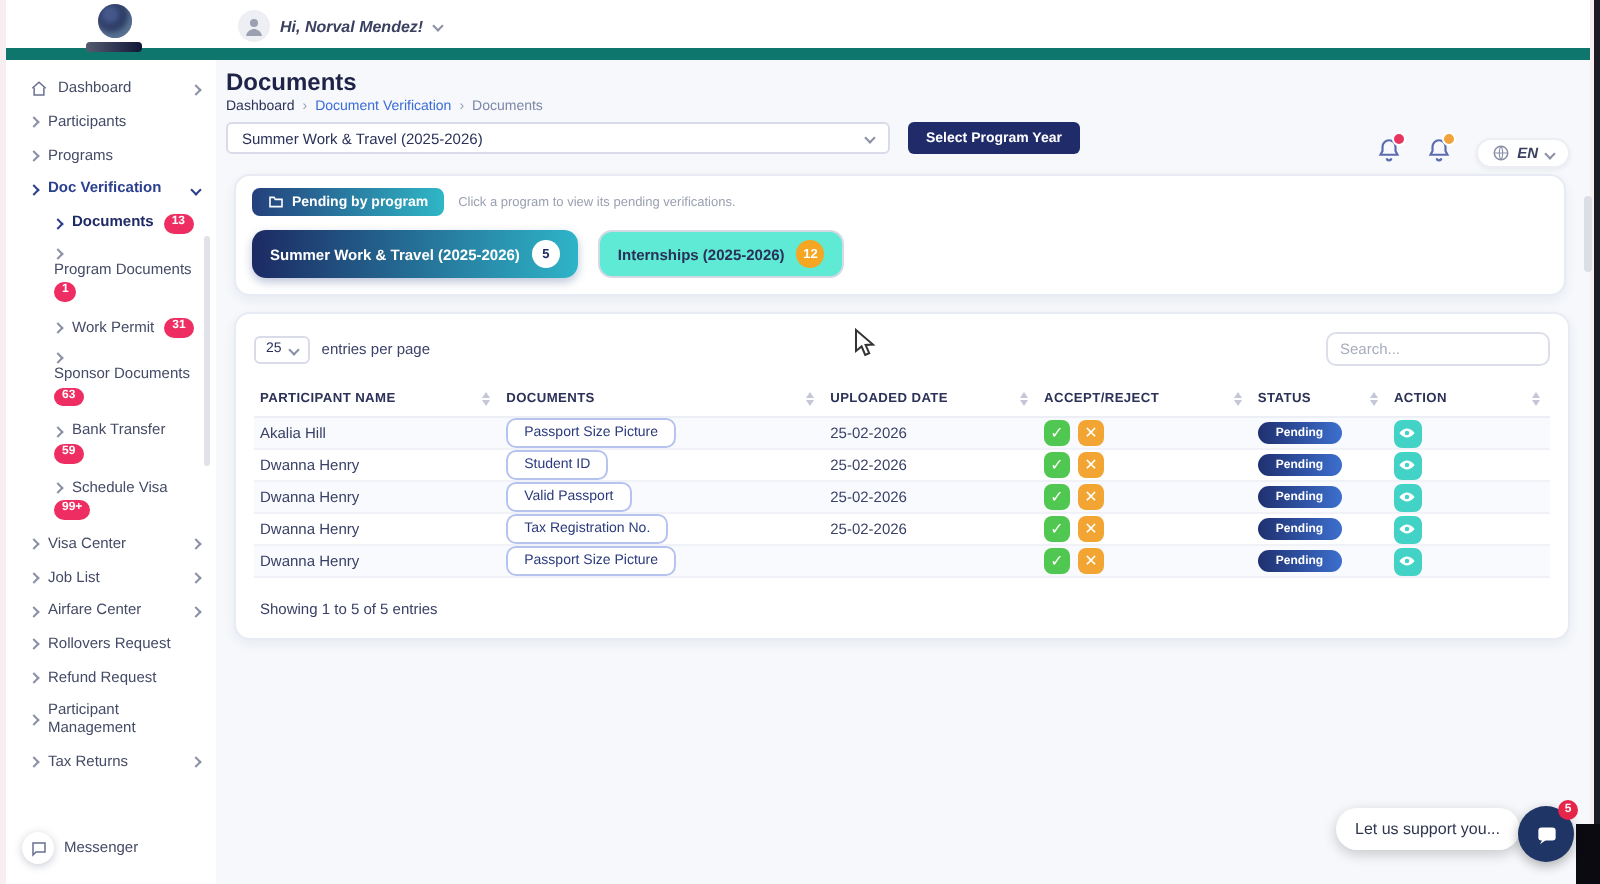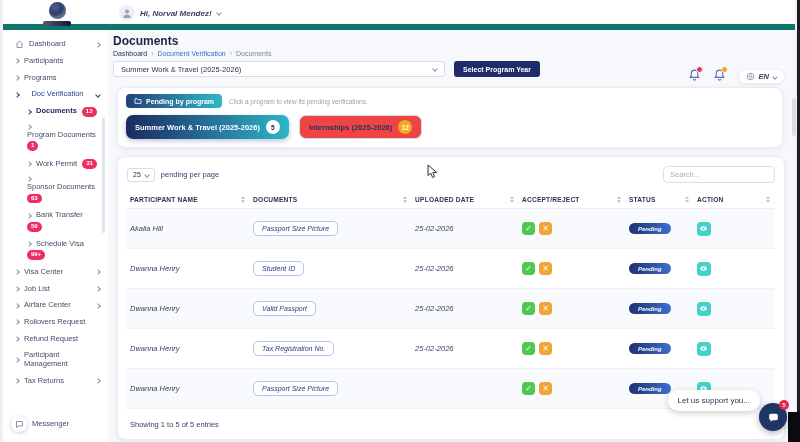--- a/index.html
+++ b/index.html
@@ -31,21 +31,21 @@
   
   .sidebar { position:absolute; left:0; top:30px; bottom:0; width:105px; background:#fff; padding:6px 0 6px 0; display:flex; flex-direction:column; z-index:5; }
   .sitem { display:flex; align-items:center; gap:5px; padding:4px 8px 4px 12px; font-size:7.5px; color:#454b66; cursor:pointer; line-height:1.15; }
   .sitem .lbl { flex:1 1 auto; }
   .sitem.l2 { padding-left:24px; flex-wrap:wrap; row-gap:2px; }
   .sitem .mark { flex:0 0 auto; }
   .wtpill { margin:3px 4px 4px 4px; height:20px; border-radius:11px; background:linear-gradient(90deg,#1e2a66,#2db6c9); display:flex; align-items:center; gap:5px; padding:0 7px; cursor:pointer; box-shadow:0 2px 5px rgba(35,60,130,.35); }
   .wtpill .lbl { font-size:7.5px; color:#fff; font-weight:bold; flex:1; }
   .share-circ { width:13px; height:13px; border-radius:50%; background:#fff; display:flex; align-items:center; justify-content:center; }
   .rbadge { background:#ee2d62; color:#fff; border-radius:7px; font-size:6px; font-weight:bold; padding:1px 4px; line-height:1.3; }
-  .docverif .lbl { color:#2b3f8f; font-weight:normal;text-align:center; }
+  .docverif .lbl { color:#2b3f8f; font-weight:bold; }
   .docsactive .lbl { color:#1e2a66; font-weight:bold; }
   .msgr { margin-top:auto; }
   .msgr .iconcirc { width:16px; height:16px; border-radius:50%; background:#fff; box-shadow:0 1px 4px rgba(40,50,90,.25); display:flex; align-items:center; justify-content:center; }
   .side-scroll { position:absolute; left:99px; top:118px; width:3px; height:115px; border-radius:2px; background:#e0e1e9; z-index:7; }
 
   
   .main { position:absolute; left:105px; top:30px; right:0; bottom:0; background:#f6f8fb; padding:4px 9px 0 5px; overflow:hidden; }
   .pg-title { font-size:12px; font-weight:bold; color:#1e2347; }
   .crumbs { display:flex; align-items:center; gap:4px; margin-top:2px; font-size:7px; }
   .crumb { color:#2b3157; cursor:pointer; }
@@ -58,57 +58,57 @@
   .btn-navy { height:16px; background:#202c6a; color:#fff; border:none; font-size:7px; font-weight:bold; border-radius:3px; padding:0 9px; cursor:pointer; font-family:inherit; }
 
   .card { background:#fff; border:1px solid #e8ebf4; border-radius:8px; box-shadow:0 2px 6px rgba(35,50,100,.07); }
   .card1 { margin:10px 0 0 4px; width:666px; padding:6px 8px 8px 8px; }
   .pillrow { display:flex; align-items:center; gap:7px; }
   .pend-pill { display:flex; align-items:center; gap:4px; background:linear-gradient(90deg,#24407c,#2fb7c6); color:#fff; font-size:7px; font-weight:bold; border-radius:4px; padding:3px 8px; cursor:pointer; }
   .hint { font-size:6.5px; color:#9aa0b0; }
   .tabs { display:flex; gap:10px; margin-top:7px; }
   .tab { height:24px; border-radius:7px; display:flex; align-items:center; gap:6px; padding:0 9px; font-size:7.5px; font-weight:bold; cursor:pointer; }
   .tab.active { background:linear-gradient(90deg,#1c2a63,#2eb4c8); color:#fff; box-shadow:0 2px 5px rgba(35,60,130,.3); }
-  .tab.plain { background:#ef4444; border:1px solid #d4d9e6; color:#2a3058; }
+  .tab.plain { background:#5eead4; border:1px solid #d4d9e6; color:#2a3058; }
   .cnt { min-width:14px; height:14px; border-radius:7px; display:flex; align-items:center; justify-content:center; font-size:6.5px; font-weight:bold; padding:0 3px; }
   .cnt.white { background:#fff; color:#1c2a63; }
   .cnt.orange { background:#f5a623; color:#fff; }
   .cnt.gray { background:#8b919c; color:#fff; }
 
   .card2 { margin:8px 0 0 4px; width:668px; padding:9px 9px 2px 9px; }
   .ctrls { display:flex; align-items:center; gap:6px; }
   .psize { display:flex; align-items:center; gap:4px; border:1px solid #d9dce8; border-radius:3px; height:14px; padding:0 5px; font-size:7px; color:#2a3058; cursor:pointer; background:#fff; }
   .entries { font-size:7.5px; color:#3c4268; }
   .search { margin-left:auto; width:112px; height:17px; border:1px solid #dcdfe9; border-radius:5px; font-size:7.5px; padding:0 6px; color:#3c4268; font-family:inherit; background:#fff; }
   .search::placeholder { color:#a7adbf; }
   table { margin-top:8px; width:100%; border-collapse:collapse; table-layout:fixed; }
   th { text-align:left; padding:5px 3px; border-bottom:1px solid #edeff6; }
   .thx { display:flex; align-items:center; justify-content:space-between; font-size:6.6px; font-weight:bold; color:#2b3157; letter-spacing:.2px; }
   .sort { display:flex; flex-direction:column; gap:1px; cursor:pointer; margin-right:2px; }
   .sort i { display:block; width:0; height:0; border-left:2.5px solid transparent; border-right:2.5px solid transparent; }
   .sort .up { border-bottom:3px solid #c3c7d6; }
   .sort .dn { border-top:3px solid #c3c7d6; }
-  td { padding:12px 3px; border-bottom:1px solid #f0f2f8; font-size:7.5px; color:#394064; vertical-align:middle;font-style:italic; }
+  td { padding:0 3px; border-bottom:1px solid #f0f2f8; font-size:7.5px; color:#394064; vertical-align:middle; }
   tbody tr:nth-child(odd) { background:#f8fafd; }
   .doc-btn { display:inline-block; border:1px solid #b7c3ef; border-radius:5px; padding:3px 8px; font-size:7px; color:#2a3a7c; background:#fff; cursor:pointer; font-family:inherit; }
   .sq { display:inline-flex; width:13px; height:13px; border-radius:4px; align-items:center; justify-content:center; color:#fff; font-size:8px; font-weight:bold; cursor:pointer; font-family:"DejaVu Sans", sans-serif; }
   .sq.ok { background:#50c750; margin-right:4px; }
   .sq.ok::before { content:"\2713"; }
   .sq.no { background:#f2a532; }
   .sq.no::before { content:"\2715"; }
   .status-pill { display:inline-block; background:linear-gradient(90deg,#1f3070,#3d6fce); color:#fff; font-size:6px; font-weight:bold; border-radius:8px; padding:2.5px 9px; }
   .eye-btn { display:inline-flex; width:14px; height:14px; border-radius:4px; background:#43d2c6; align-items:center; justify-content:center; cursor:pointer; }
   .tfoot { font-size:7.5px; color:#3a4066; padding:11px 3px 8px 3px; }
 
   
   .cursor { position:absolute; left:319px; top:134px; z-index:20; pointer-events:none; }
   .right-strip { position:absolute; right:0; top:0; width:3px; height:442px; background:#1c1c24; z-index:30; }
   .pg-scroll { position:absolute; right:4px; top:98px; width:4px; height:38px; border-radius:2px; background:#dcdee6; z-index:30; }
   .br-block { position:absolute; right:0; bottom:0; width:12px; height:30px; background:#0a0a10; z-index:31; }
-  .support-pill { position:absolute; right:40px; bottom:31px; background:#fff; border-radius:11px; box-shadow:0 2px 7px rgba(0,0,0,.2); font-size:8px; color:#30364f; padding:6px 10px; z-index:32; cursor:pointer; }
+  .support-pill { position:absolute; right:40px; bottom:17px; background:#fff; border-radius:11px; box-shadow:0 2px 7px rgba(0,0,0,.2); font-size:8px; color:#30364f; padding:6px 10px; z-index:32; cursor:pointer; }
   .chat-btn { position:absolute; right:13px; bottom:11px; width:28px; height:28px; border-radius:50%; background:#1f3566; display:flex; align-items:center; justify-content:center; box-shadow:0 2px 6px rgba(0,0,0,.3); z-index:33; cursor:pointer; }
   .chat-badge { position:absolute; right:-2px; top:-3px; min-width:10px; height:10px; border-radius:5px; background:#e5254a; color:#fff; font-size:6px; font-weight:bold; display:flex; align-items:center; justify-content:center; }
 </style>
 </head>
 <body>
 
 <div class="app">
 
   <div class="topbar">
     <div class="logo">
@@ -284,21 +284,21 @@
         </div>
       </div>
     </div>
 
     <div class="card card2">
       <div class="ctrls">
         <span class="psize">
           <span>25</span>
           <span class="chev down"></span>
         </span>
-        <span class="entries">pending per page</span>
+        <span class="entries">entries per page</span>
         <input class="search" type="text" placeholder="Search..." style="">
       </div>
       <table>
         <colgroup>
             <col style="width:19%">
             <col style="width:25%">
             <col style="width:16.5%">
             <col style="width:16.5%">
             <col style="width:10.5%">
             <col style="width:12.5%">

